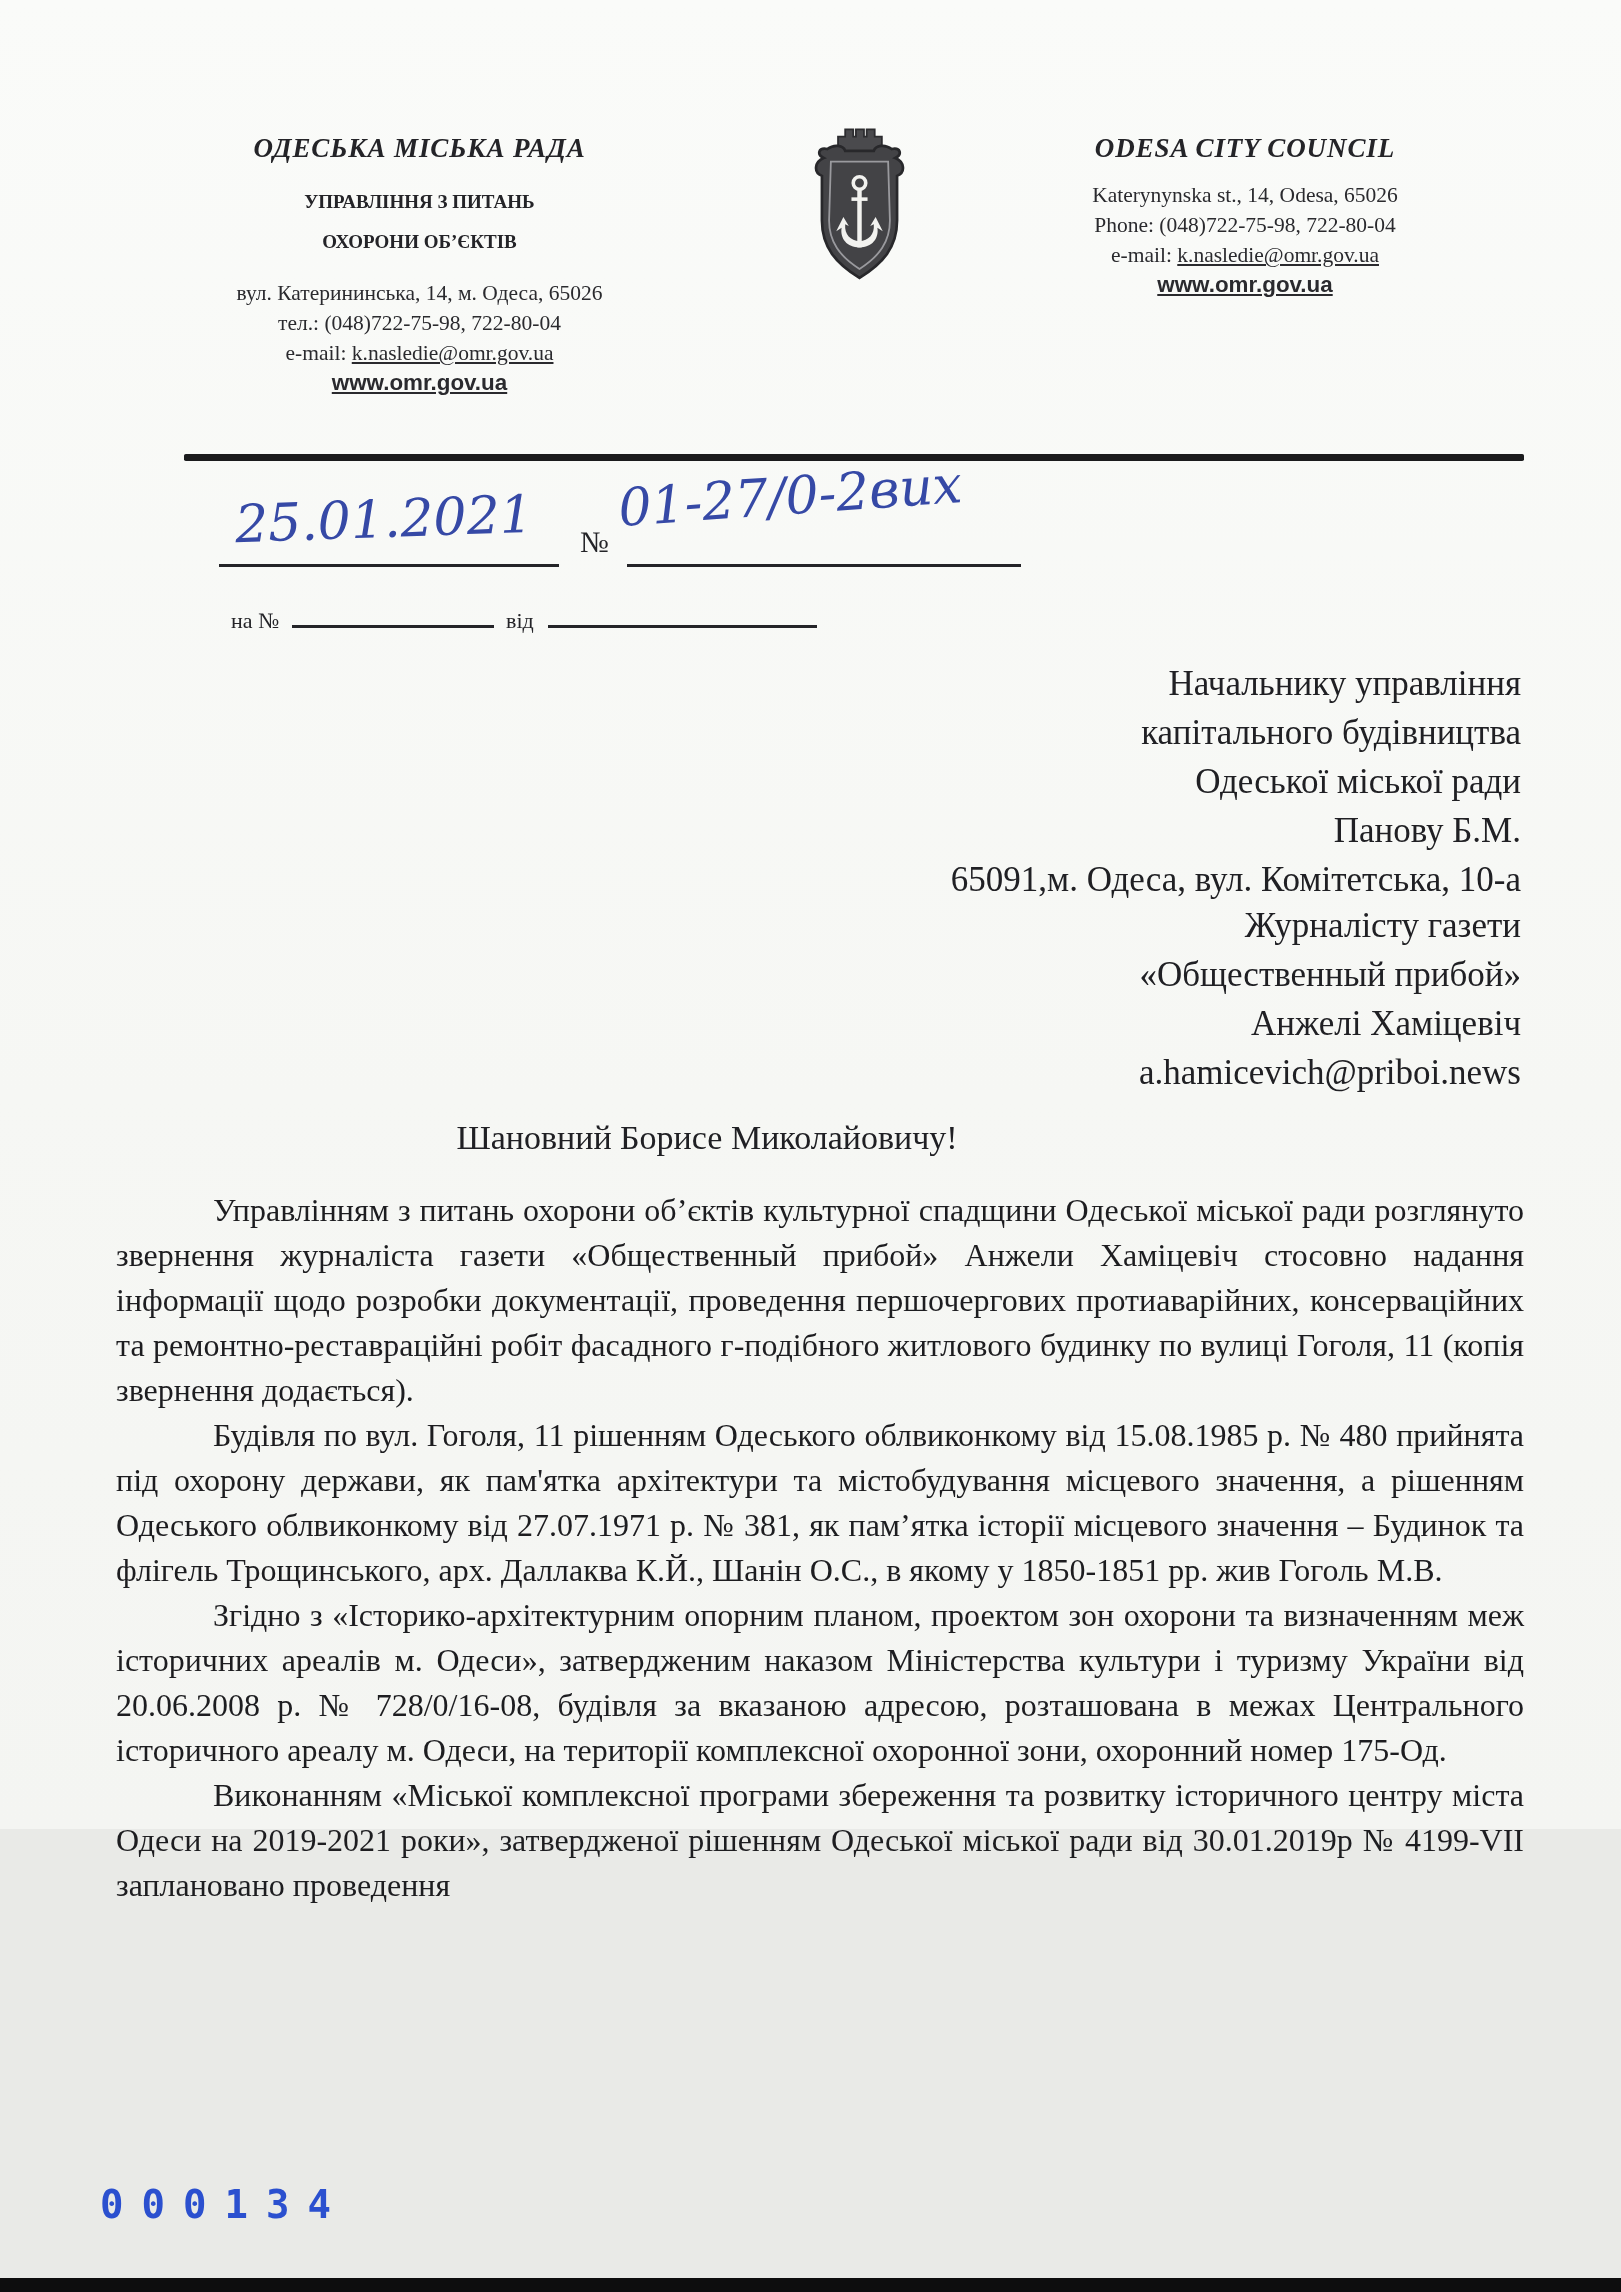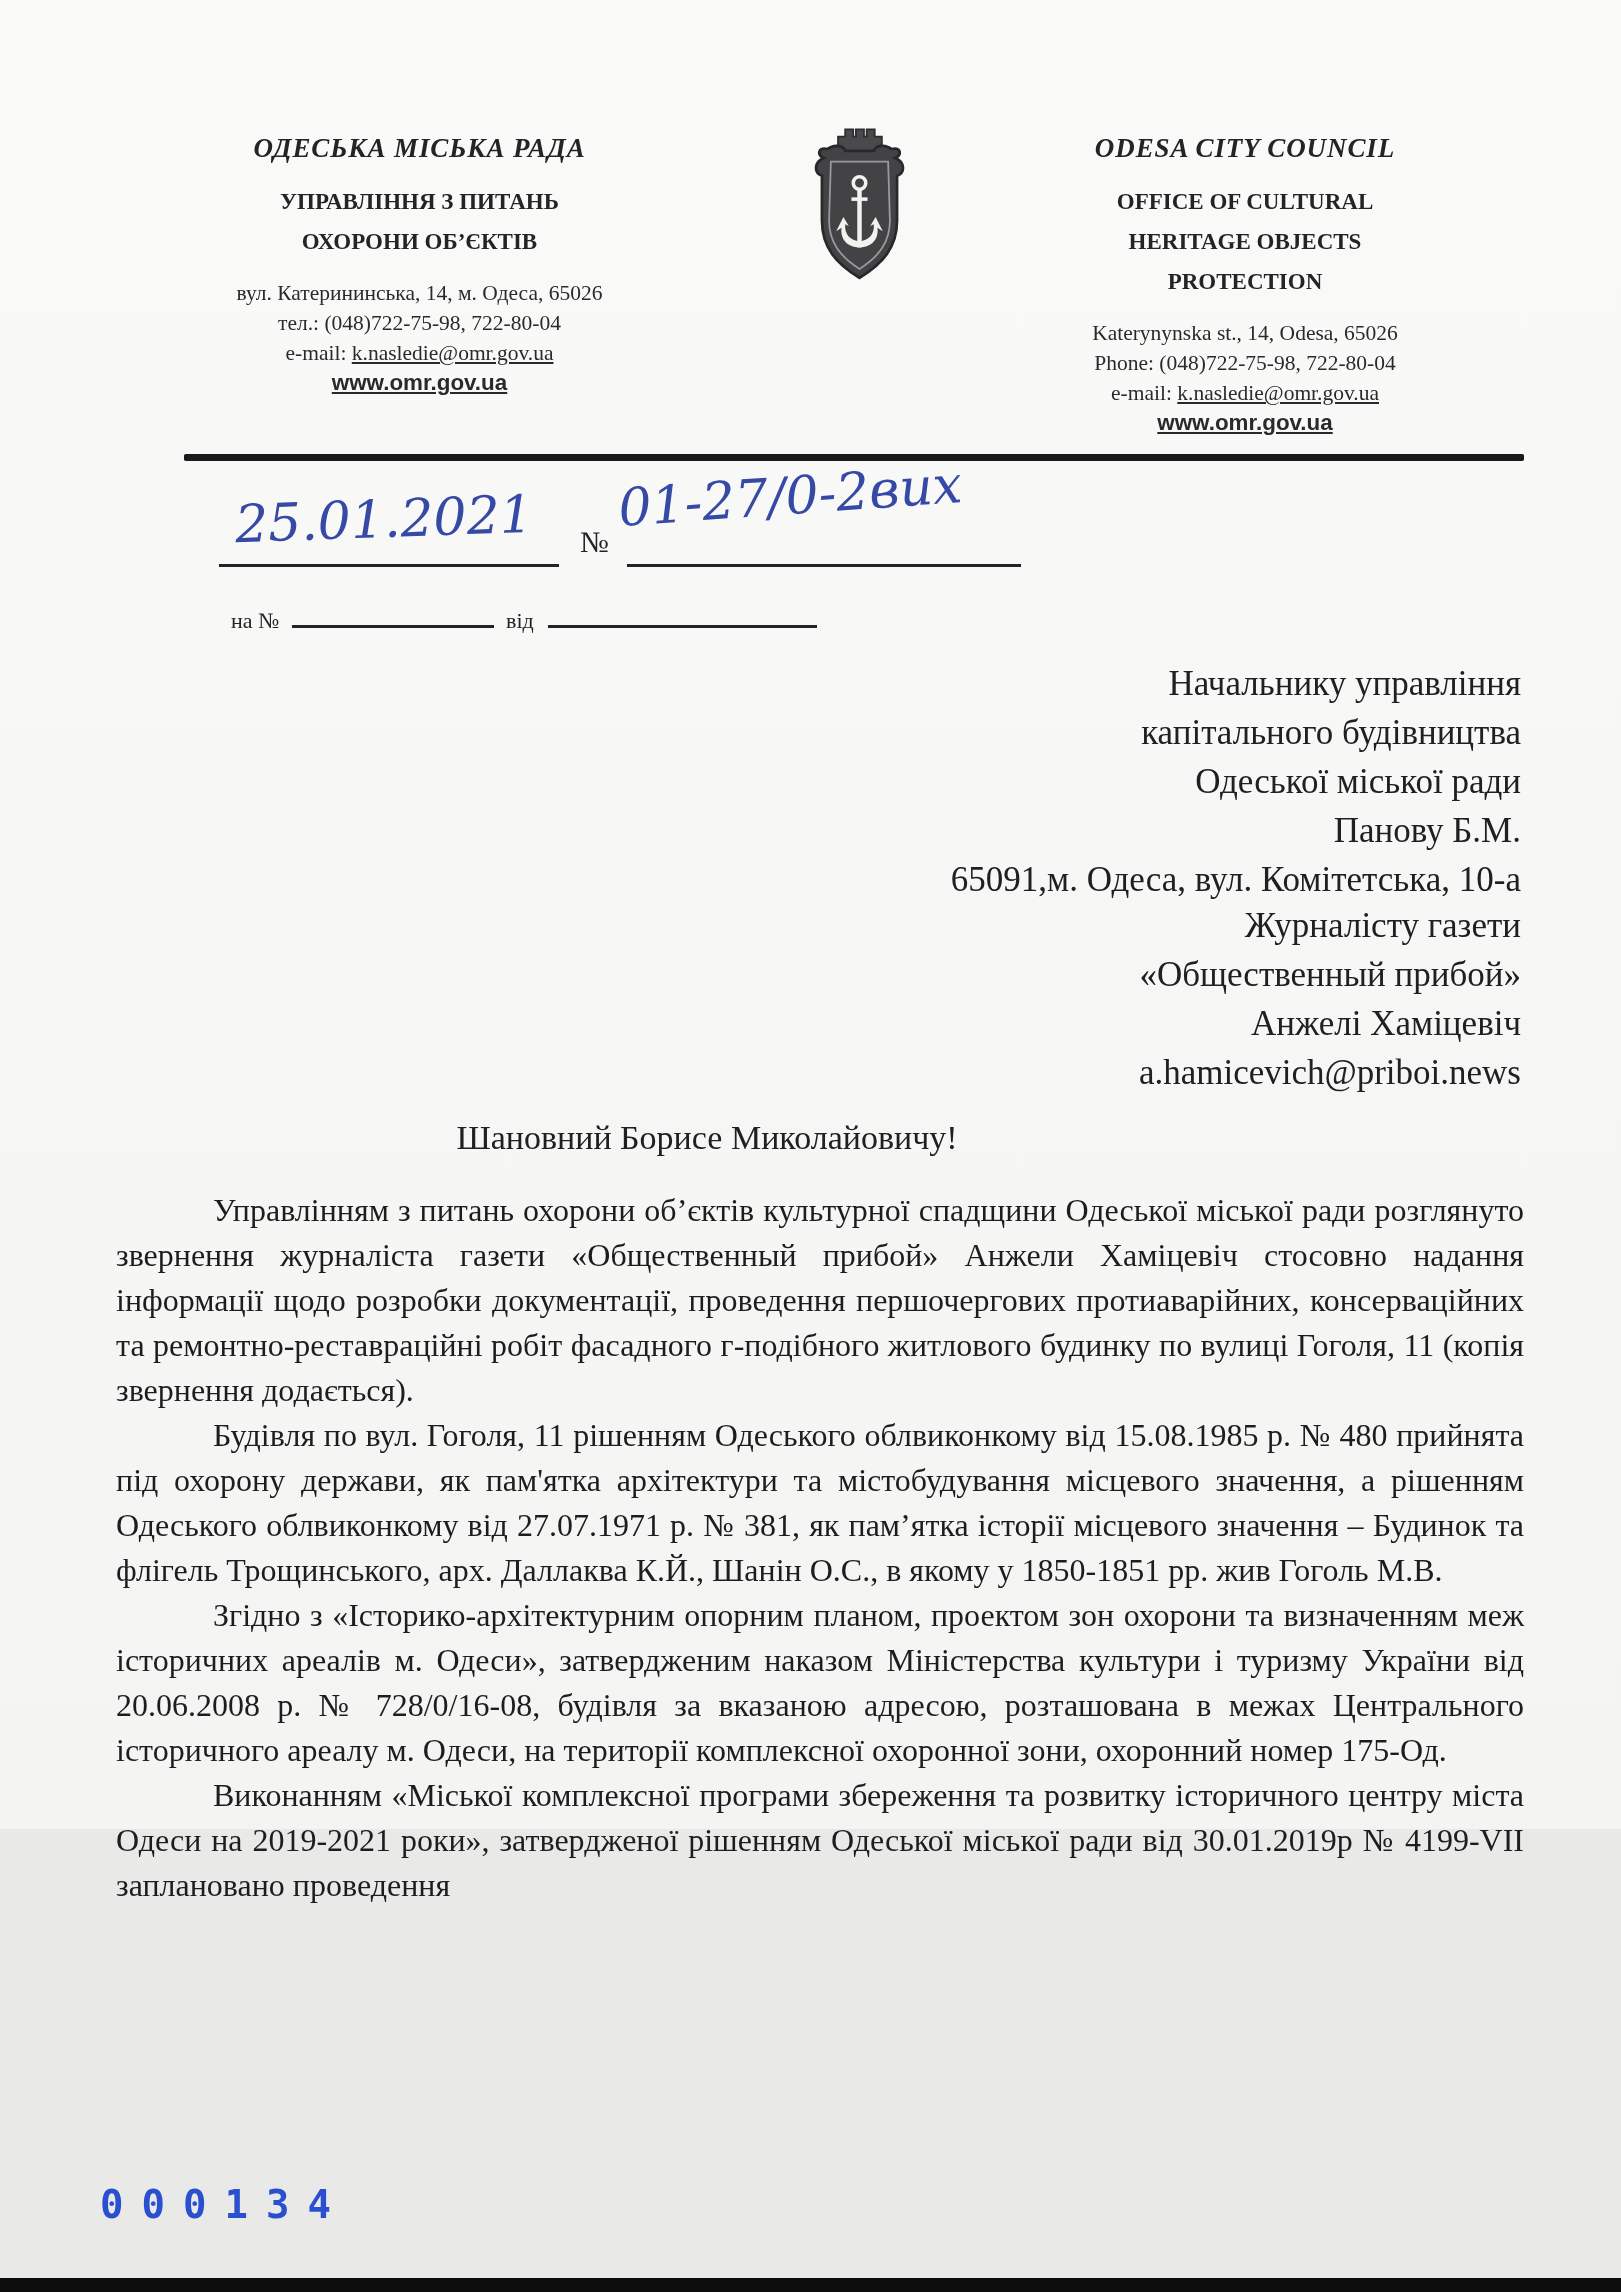--- a/index.html
+++ b/index.html
@@ -12,21 +12,21 @@
   }
   .page{
     position:absolute;left:0;top:0;width:1621px;height:1829px;
     background:linear-gradient(180deg,#fafbf9 0%,#f6f7f4 60%,#f4f5f2 100%);
   }
   
   .hdr-col{position:absolute;top:133px;text-align:center;}
   .hdr-left{left:199px;width:441px;}
   .hdr-right{left:1014px;width:462px;}
   .org-name{font-size:27px;font-weight:bold;font-style:italic;letter-spacing:0.9px;color:#242428;}
-  .dept{margin-top:18px;font-size:23px;font-weight:bold;line-height:40px;color:#242428;text-align:center;}
+  .dept{margin-top:18px;font-size:19px;font-weight:bold;line-height:40px;color:#242428;text-align:center;}
   .addr{margin-top:16px;font-size:21.5px;line-height:30px;color:#2a2a2e;}
   .addr .lnk{text-decoration:underline;}
   .addr .site{font-family:"Liberation Sans", sans-serif;font-weight:bold;font-size:22.4px;text-decoration:underline;}
   .emblem{position:absolute;left:804px;top:124px;width:111px;height:161px;}
   
   .rule{position:absolute;left:184px;top:454px;width:1340px;height:7.2px;background:#1b1b1d;border-radius:1.8px;}
   
   .hand{font-family:"DejaVu Serif", serif;font-style:italic;color:#3649a6;}
   .hw-date{position:absolute;left:235px;top:489px;font-size:52px;transform:rotate(-2deg);}
   .hw-num{position:absolute;left:618px;top:466px;font-size:52px;transform:rotate(-4deg);white-space:nowrap;}
@@ -81,25 +81,20 @@
 
     <circle cx="62" cy="66" r="7" fill="none" stroke="#f2f2ef" stroke-width="4"></circle>
     <line x1="62" y1="73" x2="62" y2="138" stroke="#f2f2ef" stroke-width="5"></line>
     <path d="M62 138 C48 138 40 128 42 116 L36 120 L44 104 L50 114 L46 112 C45 124 52 130 62 131 Z" fill="#f2f2ef"></path>
     <path d="M62 138 C76 138 84 128 82 116 L88 120 L80 104 L74 114 L78 112 C79 124 72 130 62 131 Z" fill="#f2f2ef"></path>
     <line x1="53" y1="84" x2="71" y2="84" stroke="#f2f2ef" stroke-width="4"></line>
   </svg>
 
   <div class="hdr-col hdr-right">
     <div class="org-name">ODESA CITY COUNCIL</div>
-    <div class="dept">
-      <div>OFFICE OF CULTURAL</div>
-      <div>HERITAGE OBJECTS</div>
-      <div>PROTECTION</div>
-    </div>
     <div class="addr">
       <div>Katerynynska st., 14, Odesa, 65026</div>
       <div>Phone: (048)722-75-98, 722-80-04</div>
       <div><span>e-mail: </span><span class="lnk">k.nasledie@omr.gov.ua</span></div>
       <div class="site">www.omr.gov.ua</div>
     </div>
   </div>
 
   <div class="rule"></div>
 

